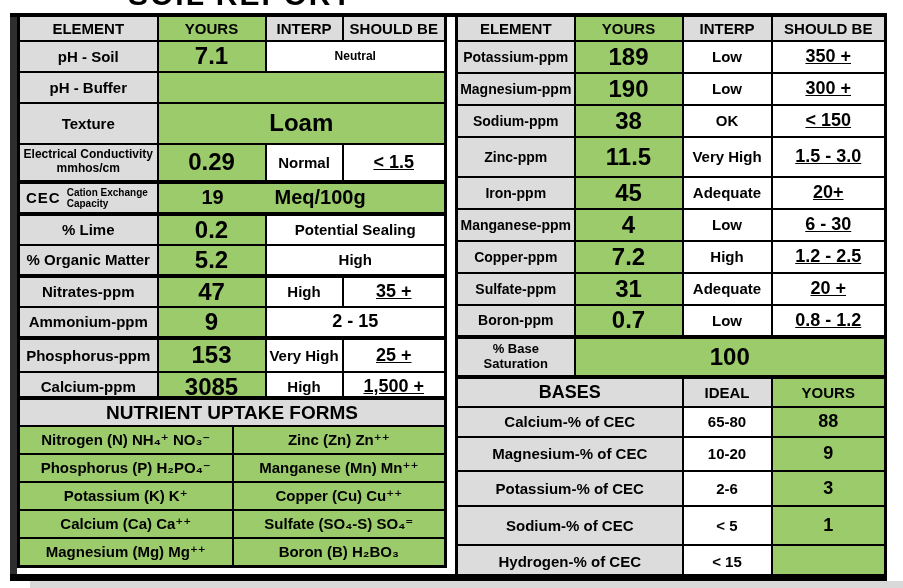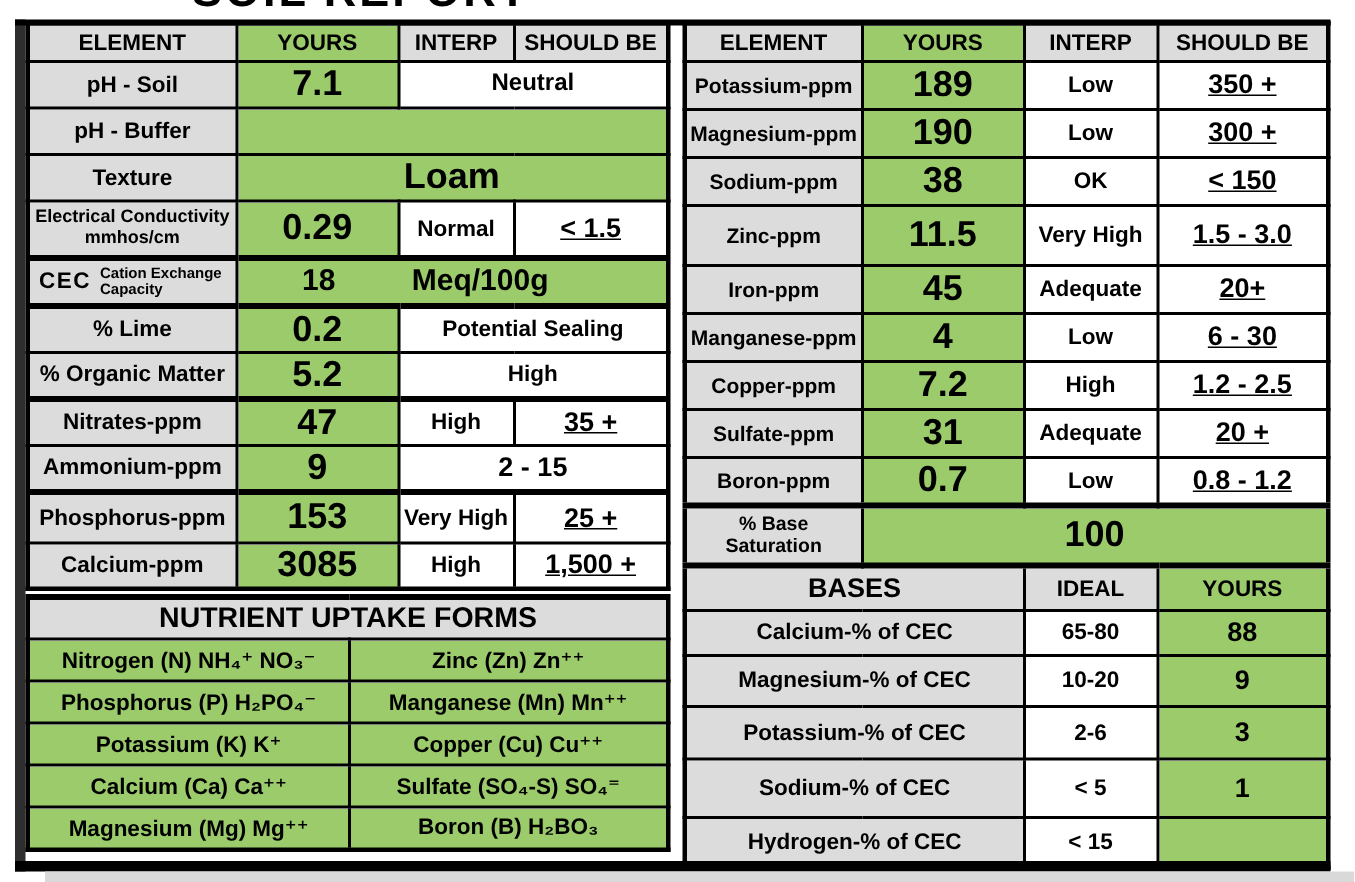--- a/index.html
+++ b/index.html
@@ -127,27 +127,27 @@
     <tbody>
         <tr style="height:25px">
       <td class="gray hd">ELEMENT</td>
       <td class="green hd">YOURS</td>
       <td class="gray hd">INTERP</td>
       <td class="gray hd">SHOULD BE</td>
     </tr>
     <tr style="height:31px">
       <td class="gray lbl">pH - Soil</td>
       <td class="green val">7.1</td>
-      <td class="white span-txt" colspan="2" style="font-size:16px">Neutral</td>
+      <td class="white span-txt" colspan="2" style="font-size:12px">Neutral</td>
     </tr>
     <tr style="height:31px">
       <td class="gray lbl">pH - Buffer</td>
       <td class="green val" colspan="3"></td>
     </tr>
-    <tr style="height:31px">
+    <tr style="height:41px">
       <td class="gray lbl">Texture</td>
       <td class="green val" colspan="3">Loam</td>
     </tr>
     <tr style="height:38px">
       <td class="gray lbl-sm">
         <span>Electrical Conductivity</span><br>
         <span>mmhos/cm</span>
       </td>
       <td class="green val">0.29</td>
       <td class="white interp">Normal</td>
@@ -158,21 +158,21 @@
         <div class="cec-label">
           <span class="cec-abbr">CEC</span>
           <span class="cec-small">
             <span>Cation Exchange</span><br>
             <span>Capacity</span>
           </span>
         </div>
       </td>
       <td class="green" colspan="3">
         <div class="cec-val">
-          <span class="cec-num">18</span>
+          <span class="cec-num">19</span>
           <span class="cec-unit">Meq/100g</span>
         </div>
       </td>
     </tr>
     <tr style="height:31px" class="group-sep">
       <td class="gray lbl">% Lime</td>
       <td class="green val">0.2</td>
       <td class="white span-txt" colspan="2">Potential Sealing</td>
     </tr>
     <tr style="height:31px">

